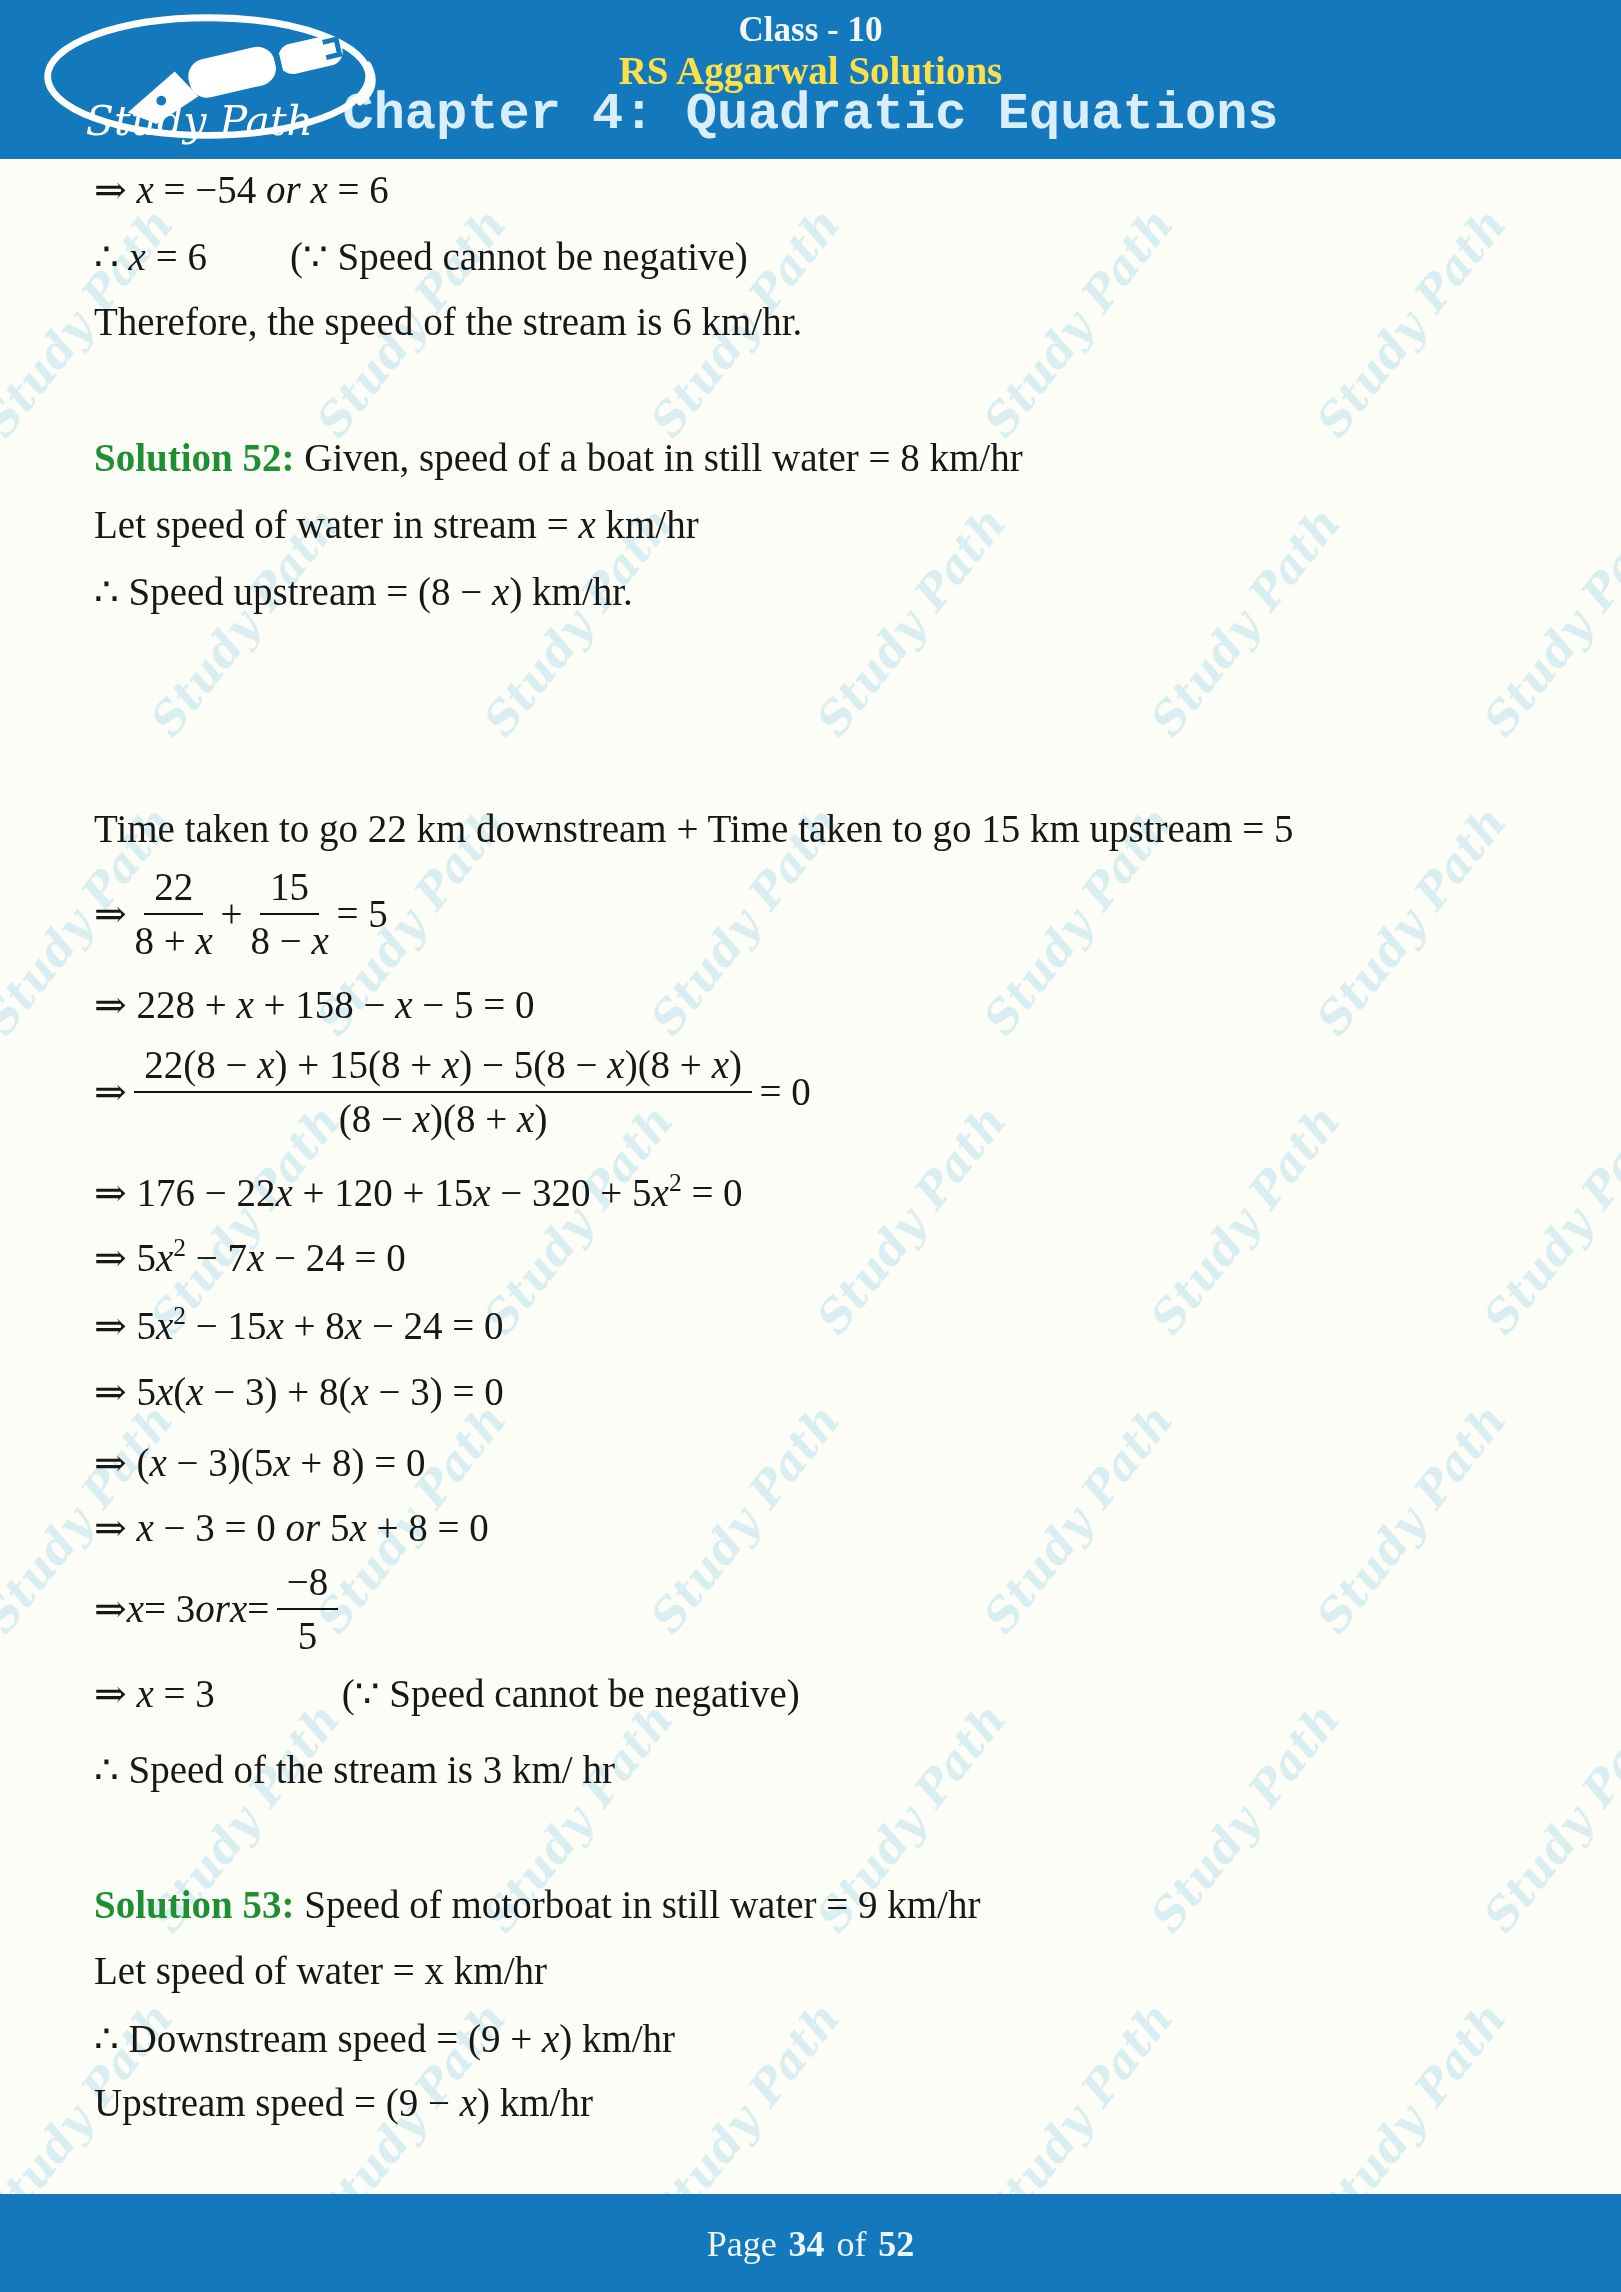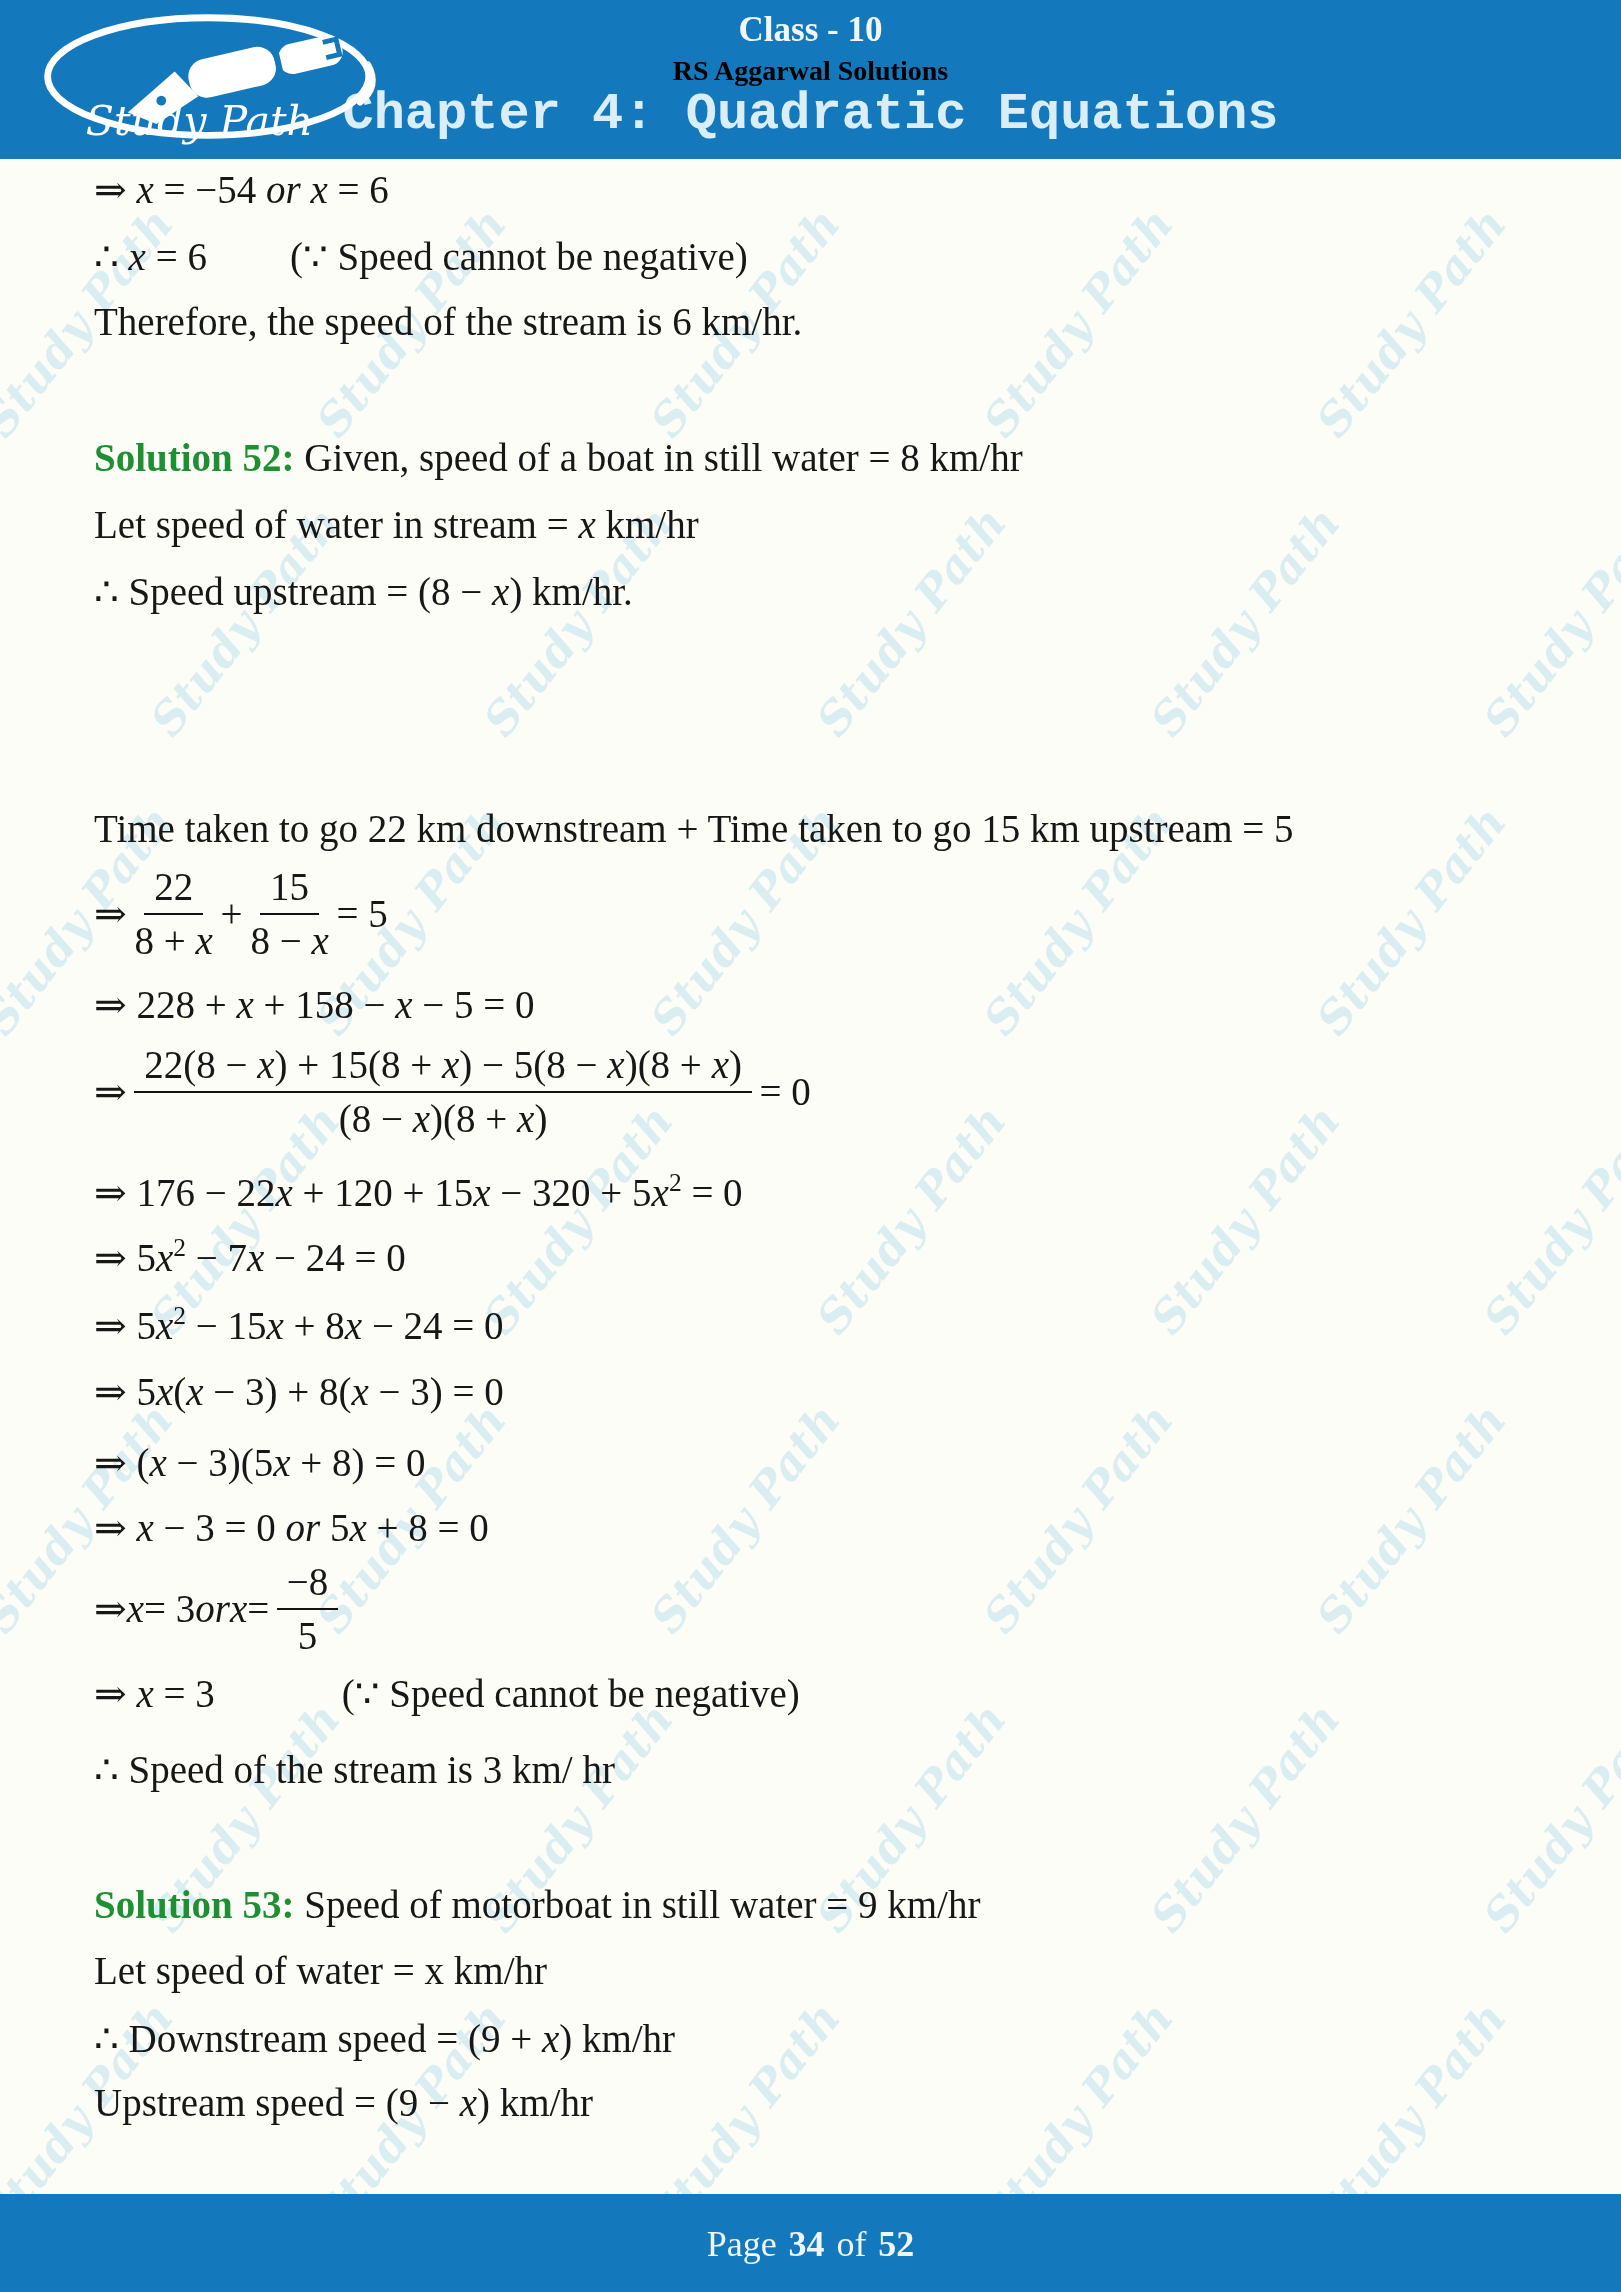--- a/index.html
+++ b/index.html
@@ -6,21 +6,21 @@
   .page{position:relative;width:1621px;height:2293px;background:#fdfdf7;overflow:hidden;
         font-family:"Liberation Serif","DejaVu Serif",serif;}
   
   .bar{position:absolute;left:0;right:0;background:#1478bd;z-index:3;}
   .header{top:0;height:159px;}
   .footer{bottom:0;height:99px;display:flex;align-items:center;justify-content:center;
           font-size:36px;color:#eef6fb;gap:11.8px;}
   .footer .pg{font-weight:700;}
   .header-titles{position:absolute;left:0;right:0;top:9.8px;text-align:center;font-weight:700;z-index:4;}
   .ht1{font-size:35px;line-height:39px;color:#f2f7f5;}
-  .ht2{font-size:28px;line-height:43px;color:#000000;}
+  .ht2{font-size:39px;line-height:43px;color:#fde047;}
   .ht3{font-size:52px;line-height:45px;color:#d9eef8;font-family:Liberation Mono, monospace;}
   
   .logo{position:absolute;left:27.4px;top:5.9px;z-index:5;}
   
   .wm-layer{position:absolute;inset:159px 0 99px 0;z-index:1;overflow:hidden;pointer-events:none;}
   .wm{position:absolute;font-size:45px;font-style:italic;font-weight:700;color:#bfe2ee;opacity:.55;
       transform:rotate(-52deg);white-space:nowrap;font-family:"DejaVu Serif",serif;}
   
   .line{position:absolute;left:94px;white-space:nowrap;font-size:39px;line-height:49px;
         color:#171717;z-index:2;}

